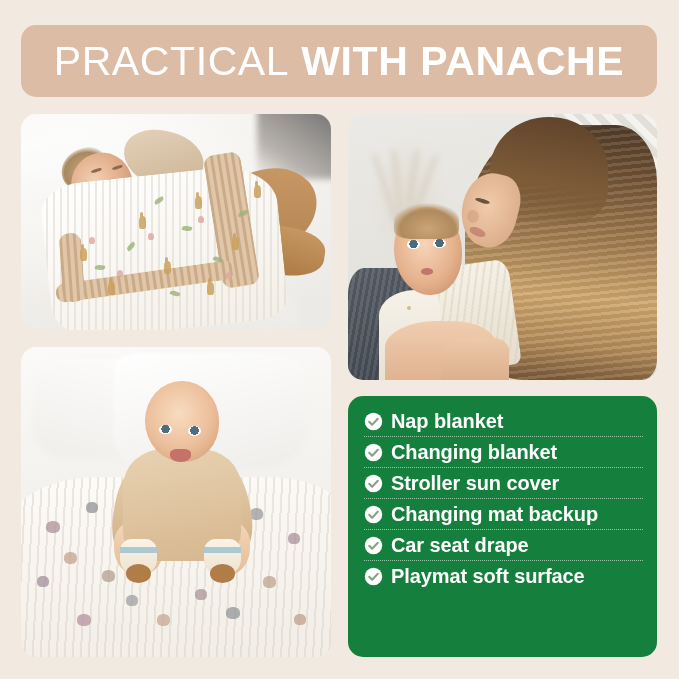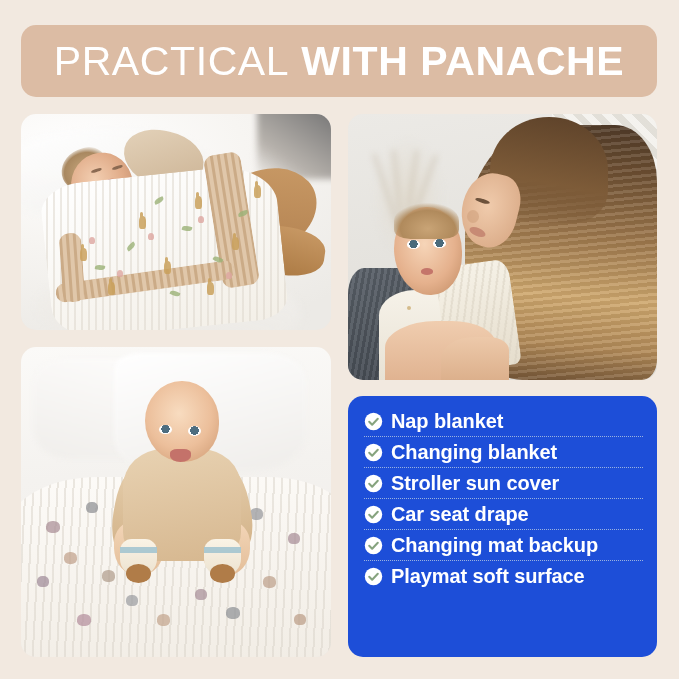--- a/index.html
+++ b/index.html
@@ -377,21 +377,21 @@
   .p3-footL { left: 34%; }
   .p3-footR { right: 31%; }
 
   
   #features-card {
     position: absolute;
     left: 348px;
     top: 396px;
     width: 309px;
     height: 261px;
-    background: #1d4ed8;
+    background: #15803d;
     border-radius: 15px;
     padding: 10px 14px 10px 16px;
     box-sizing: border-box;
   }
   #features-list {
     list-style: none;
     margin: 0;
     padding: 0;
   }
   .feature-row {
@@ -578,29 +578,29 @@
         </svg>
         <span class="feature-label">Stroller sun cover</span>
       </li>
 
 
       <li class="feature-row">
         <svg class="check-icon" viewBox="0 0 24 24">
           <circle cx="12" cy="12" r="11" fill="#ffffff"></circle>
           <path d="M6.6 12.3 L10.3 16 L17.4 8.6" fill="none" stroke="#86a37e" stroke-width="2.6" stroke-linecap="round" stroke-linejoin="round"></path>
         </svg>
-        <span class="feature-label">Car seat drape</span>
+        <span class="feature-label">Changing mat backup</span>
       </li>
 
       <li class="feature-row">
         <svg class="check-icon" viewBox="0 0 24 24">
           <circle cx="12" cy="12" r="11" fill="#ffffff"></circle>
           <path d="M6.6 12.3 L10.3 16 L17.4 8.6" fill="none" stroke="#86a37e" stroke-width="2.6" stroke-linecap="round" stroke-linejoin="round"></path>
         </svg>
-        <span class="feature-label">Changing mat backup</span>
+        <span class="feature-label">Car seat drape</span>
       </li>
 
       <li class="feature-row">
         <svg class="check-icon" viewBox="0 0 24 24">
           <circle cx="12" cy="12" r="11" fill="#ffffff"></circle>
           <path d="M6.6 12.3 L10.3 16 L17.4 8.6" fill="none" stroke="#86a37e" stroke-width="2.6" stroke-linecap="round" stroke-linejoin="round"></path>
         </svg>
         <span class="feature-label">Playmat soft surface</span>
       </li>
 

